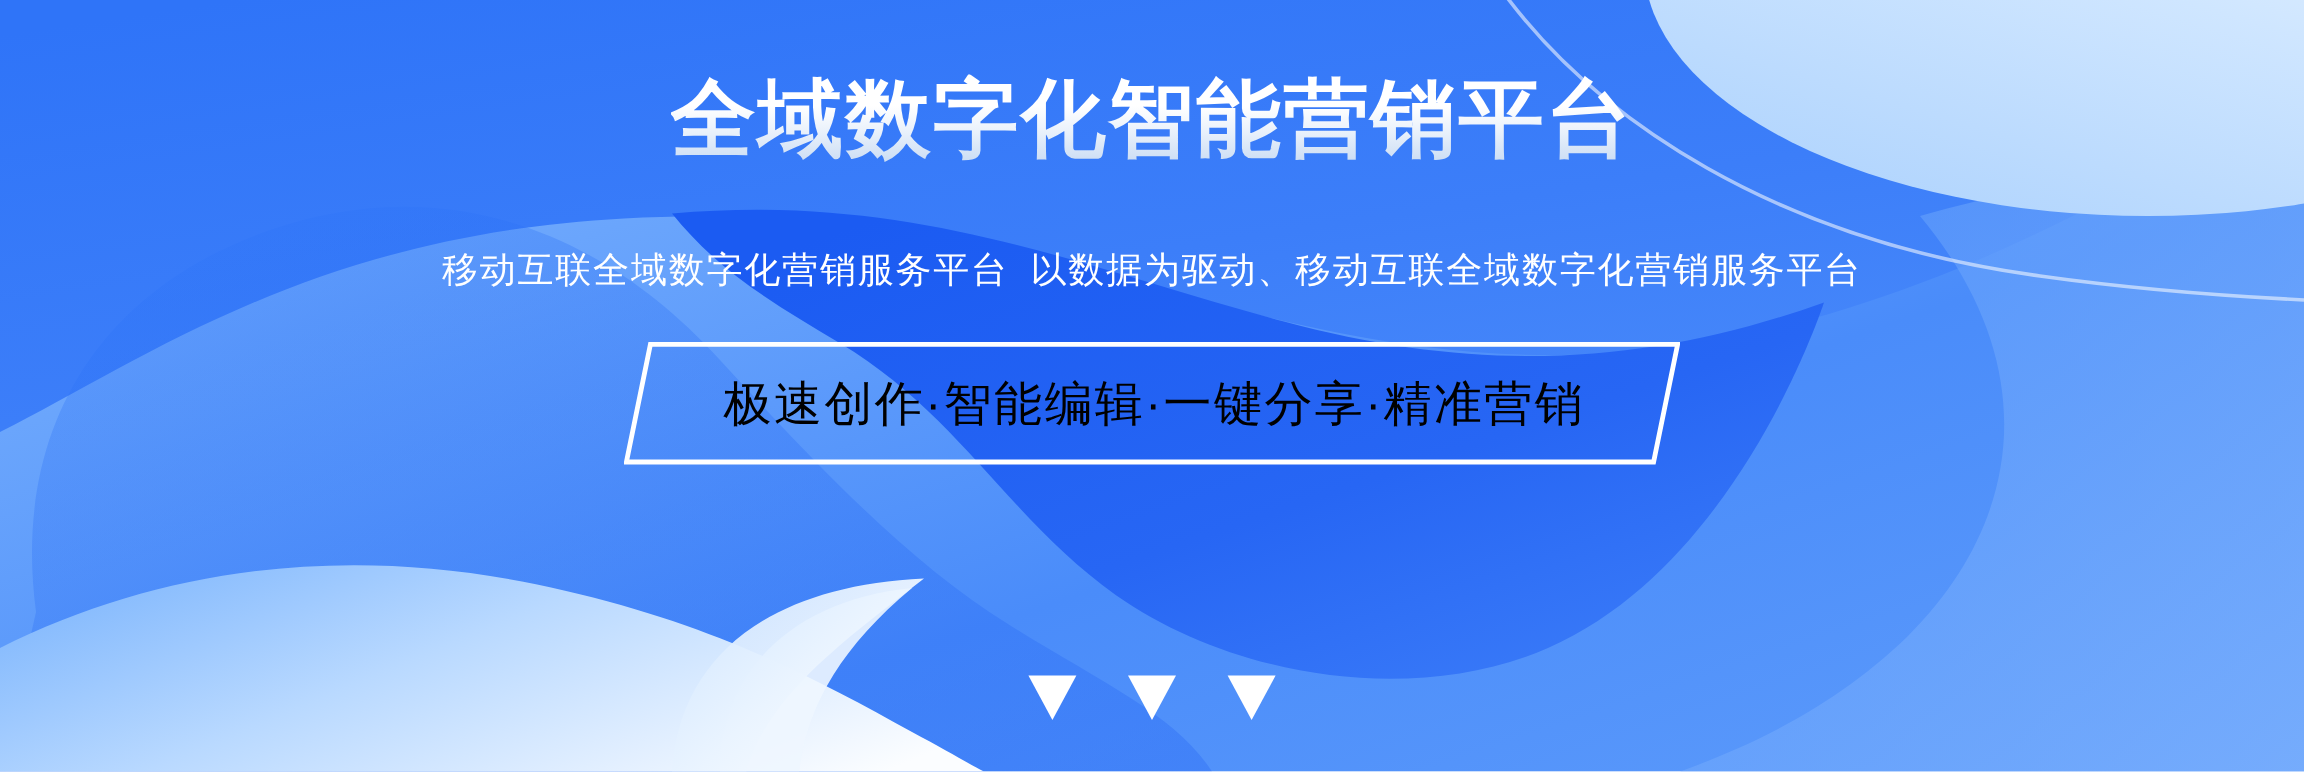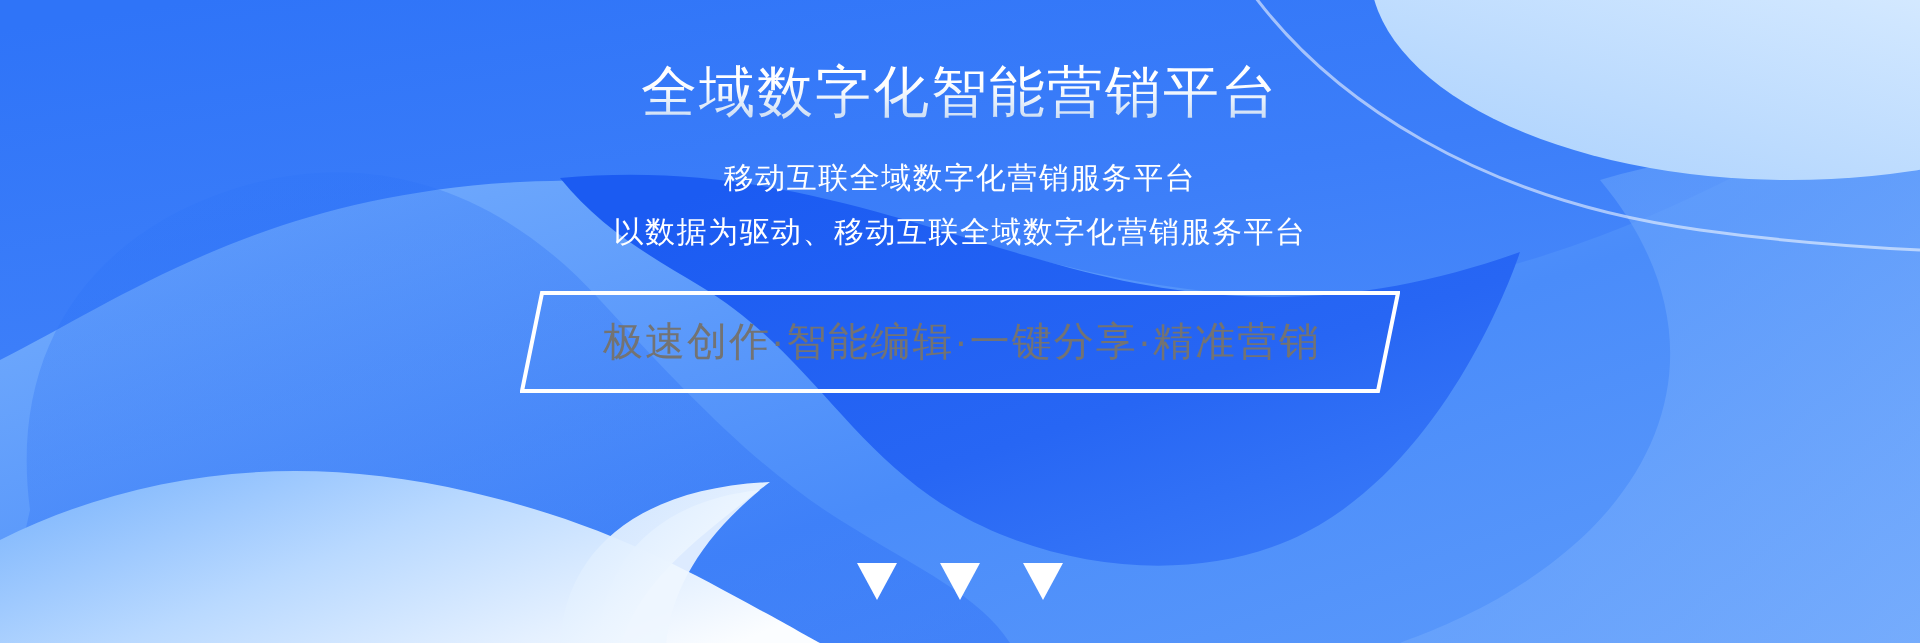--- a/index.html
+++ b/index.html
@@ -25,35 +25,35 @@
   .content {
     position: absolute;
     inset: 0;
     z-index: 5;
     display: flex;
     flex-direction: column;
     align-items: center;
   }
   .title {
     margin-top: 62px;
-    font-size: 56px;
+    font-size: 71px;
     line-height: 1.08;
-    font-weight: 400;
+    font-weight: 700;
     letter-spacing: 2px;
     background: linear-gradient(to bottom, #ffffff 0%, #ffffff 34%, #e9f1fb 62%, #c7daf3 100%);
     -webkit-background-clip: text;
     background-clip: text;
     color: transparent;
     -webkit-text-fill-color: transparent;
     text-shadow: none;
     white-space: nowrap;
   }
   .subtitle-block {
-    display: flex;
-    flex-direction: column;
+    margin-top: 22px;
+    display: flex;
     align-items: center;
     gap: 18px;
   }
   .subtitle {
     font-size: 30px;
     line-height: 1.2;
     color: #ffffff;
     letter-spacing: 1.5px;
     font-weight: 400;
     white-space: nowrap;
@@ -71,21 +71,21 @@
     height: 100%;
   }
   .tagline-text {
     position: absolute;
     inset: 0;
     display: flex;
     align-items: center;
     justify-content: center;
     font-size: 40px;
     letter-spacing: 2px;
-    color: #737373;
+    color: #000000;
     font-weight: 400;
     white-space: nowrap;
     padding-left: 4px;
   }
   .arrows {
     position: absolute;
     top: 563px;
     left: 0;
     right: 0;
     display: flex;

